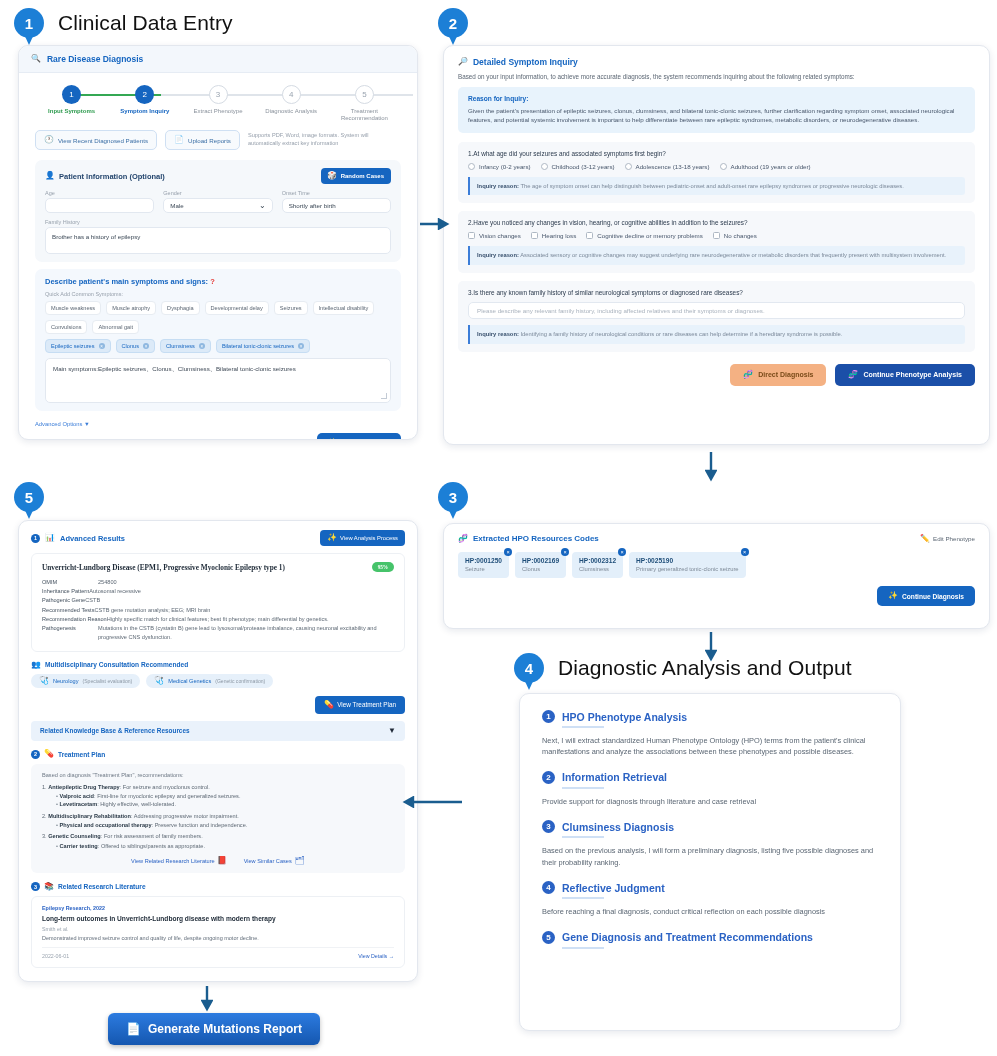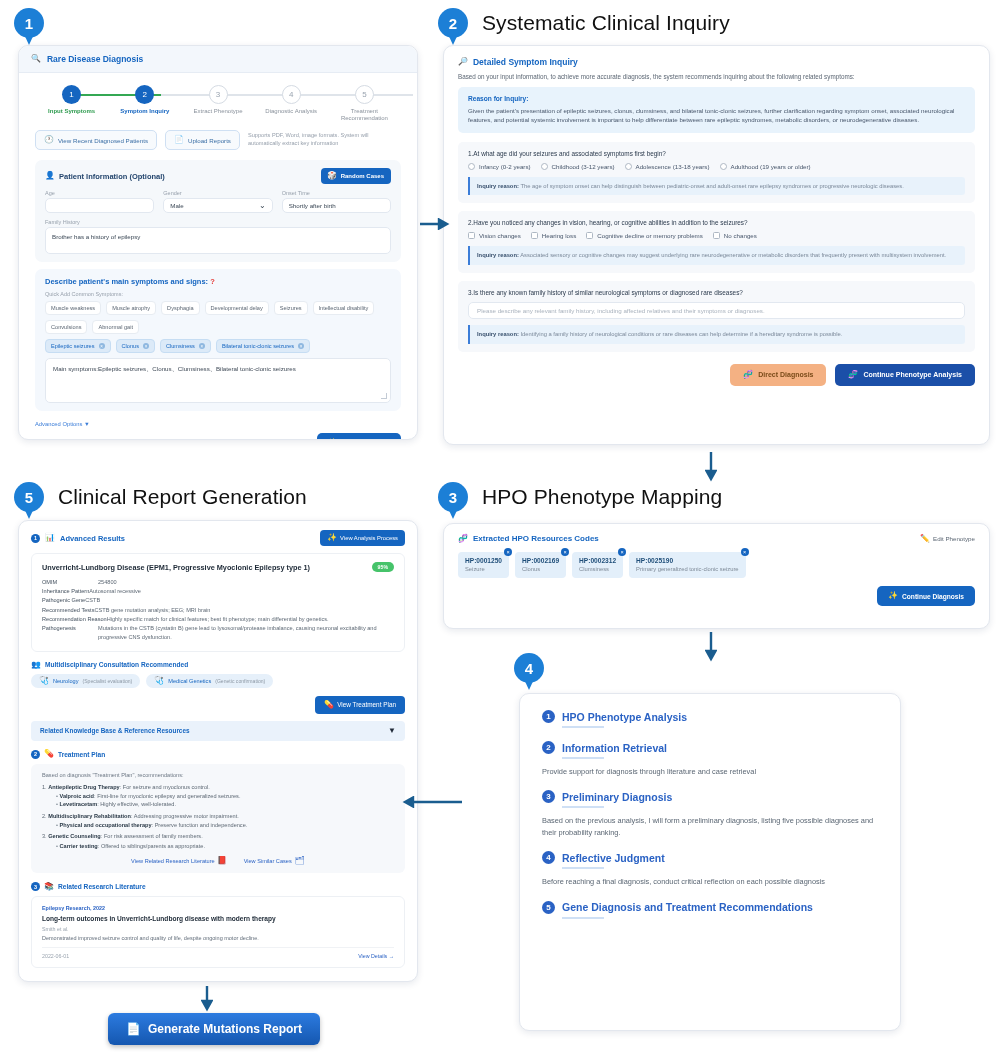--- a/index.html
+++ b/index.html
@@ -155,21 +155,21 @@
 
   
   #panel5 { left: 18px; top: 520px; width: 400px; height: 462px; overflow: hidden; }
   .p5-head { display: flex; justify-content: space-between; align-items: center; padding: 9px 12px 7px; }
   .p5-ttl { display: flex; align-items: center; gap: 5px; font-size: 7.5px; font-weight: bold; color: #1565c0; }
   .numbadge { width: 9px; height: 9px; border-radius: 50%; background: #1565c0; color: #fff;
               font-size: 5.5px; display: flex; align-items: center; justify-content: center; }
   .smbtn { background: #1565c0; color: #fff; border-radius: 4px; font-size: 5.8px;
            padding: 4px 7px; display: flex; align-items: center; gap: 3px; }
   .dxcard { margin: 0 12px; border: 1px solid #edf0f4; border-radius: 6px; padding: 8px 10px; }
-  .dxttl-row { display: flex; justify-content: space-between; align-items: center; margin-bottom: 6px; }
+  .dxttl-row { display: flex; justify-content: space-between; align-items: center; margin-bottom: 6px; font-family: Liberation Serif, serif; }
   .dxttl { font-size: 7.3px; font-weight: bold; color: #1d2936; }
   .pct { background: #46c36a; color: #fff; font-size: 5.2px; border-radius: 8px; padding: 2px 6px; font-weight: bold; }
   .dxrow { font-size: 5.6px; color: #5d6874; line-height: 1.65; display: flex; }
   .dxrow .k { color: #44515f; }
   .dxrow .k.w { min-width: 56px; display: inline-block; }
   .secsub { display: flex; align-items: center; gap: 4px; font-size: 6.6px; font-weight: bold;
             color: #1565c0; margin: 9px 12px 5px; }
   .tags { display: flex; gap: 6px; margin: 0 12px; }
   .tag { background: #e6f0fa; border-radius: 9px; padding: 3px 8px; font-size: 5.6px;
          color: #1565c0; display: flex; align-items: center; gap: 4px; }
@@ -215,51 +215,50 @@
 </head>
 <body>
 
 <div class="stage">
 
   <div class="sec-head" style="left:14px; top:8px;">
     <div class="pin">
       <div class="bulb">1</div>
       <div class="tail"></div>
     </div>
+    <div class="sec-title">Clinical Data Entry</div>
   </div>
 
   <div class="sec-head" style="left:438px; top:8px;">
     <div class="pin">
       <div class="bulb">2</div>
       <div class="tail"></div>
     </div>
-    <div class="sec-title">Systematic Clinical Inquiry</div>
   </div>
 
   <div class="sec-head" style="left:438px; top:482px;">
     <div class="pin">
       <div class="bulb">3</div>
       <div class="tail"></div>
     </div>
-    <div class="sec-title">HPO Phenotype Mapping</div>
   </div>
 
   <div class="sec-head" style="left:514px; top:653px;">
     <div class="pin">
       <div class="bulb">4</div>
       <div class="tail"></div>
     </div>
+    <div class="sec-title">Diagnostic Analysis and Output</div>
   </div>
 
   <div class="sec-head" style="left:14px; top:482px;">
     <div class="pin">
       <div class="bulb">5</div>
       <div class="tail"></div>
     </div>
-    <div class="sec-title">Clinical Report Generation</div>
   </div>
 
   <div class="card" id="panel1">
     <div class="p1-head">
       <span class="ico">🔍</span>
       <span class="t">Rare Disease Diagnosis</span>
     </div>
 
     <div class="stepper">
       <div class="steps">
@@ -517,33 +516,34 @@
     </div>
   </div>
 
   <div class="card" id="panel4">
     <div class="anitem">
       <div class="anhead">
         <div class="ancirc">1</div>
         <div class="anttl">HPO Phenotype Analysis</div>
       </div>
       <div class="anunder"></div>
+      <div class="anbody">Next, I will extract standardized Human Phenotype Ontology (HPO) terms from the patient's clinical manifestations and analyze the associations between these phenotypes and possible diseases.</div>
     </div>
     <div class="anitem">
       <div class="anhead">
         <div class="ancirc">2</div>
         <div class="anttl">Information Retrieval</div>
       </div>
       <div class="anunder"></div>
       <div class="anbody">Provide support for diagnosis through literature and case retrieval</div>
     </div>
     <div class="anitem">
       <div class="anhead">
         <div class="ancirc">3</div>
-        <div class="anttl">Preliminary Diagnosis</div>
+        <div class="anttl">Clumsiness Diagnosis</div>
       </div>
       <div class="anunder"></div>
       <div class="anbody">Based on the previous analysis, I will form a preliminary diagnosis, listing five possible diagnoses and their probability ranking.</div>
     </div>
     <div class="anitem">
       <div class="anhead">
         <div class="ancirc">4</div>
         <div class="anttl">Reflective Judgment</div>
       </div>
       <div class="anunder"></div>

